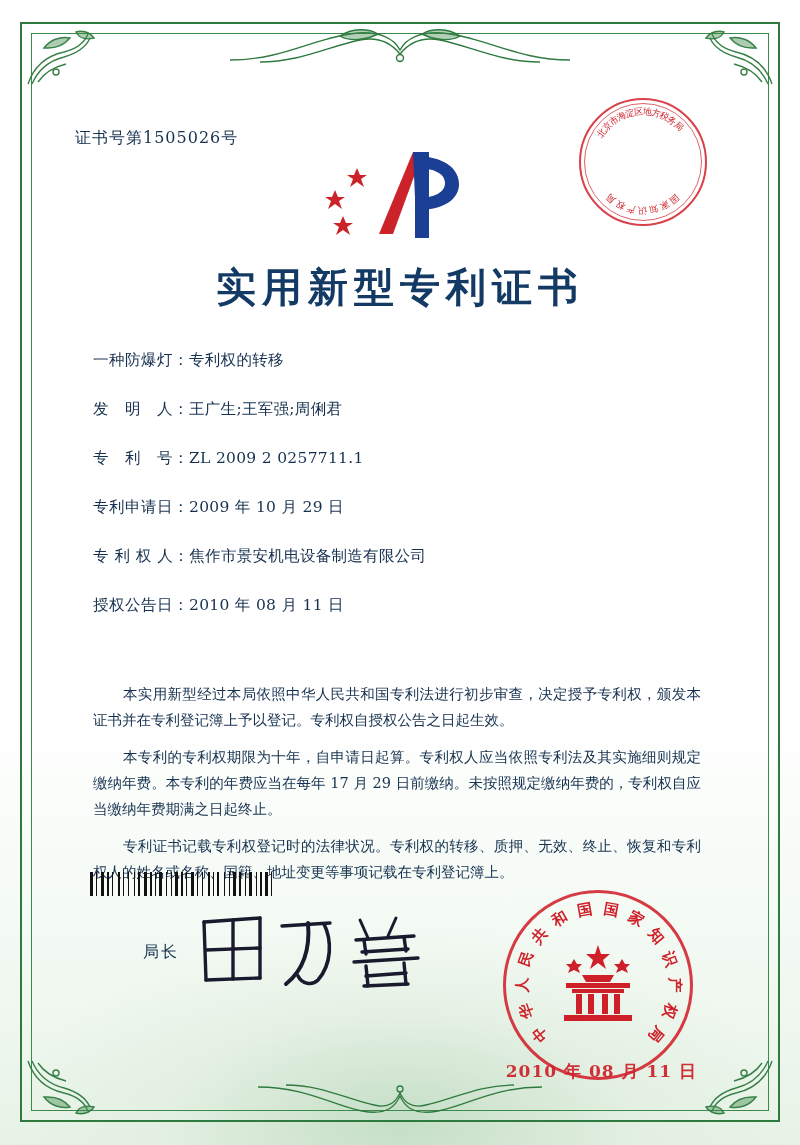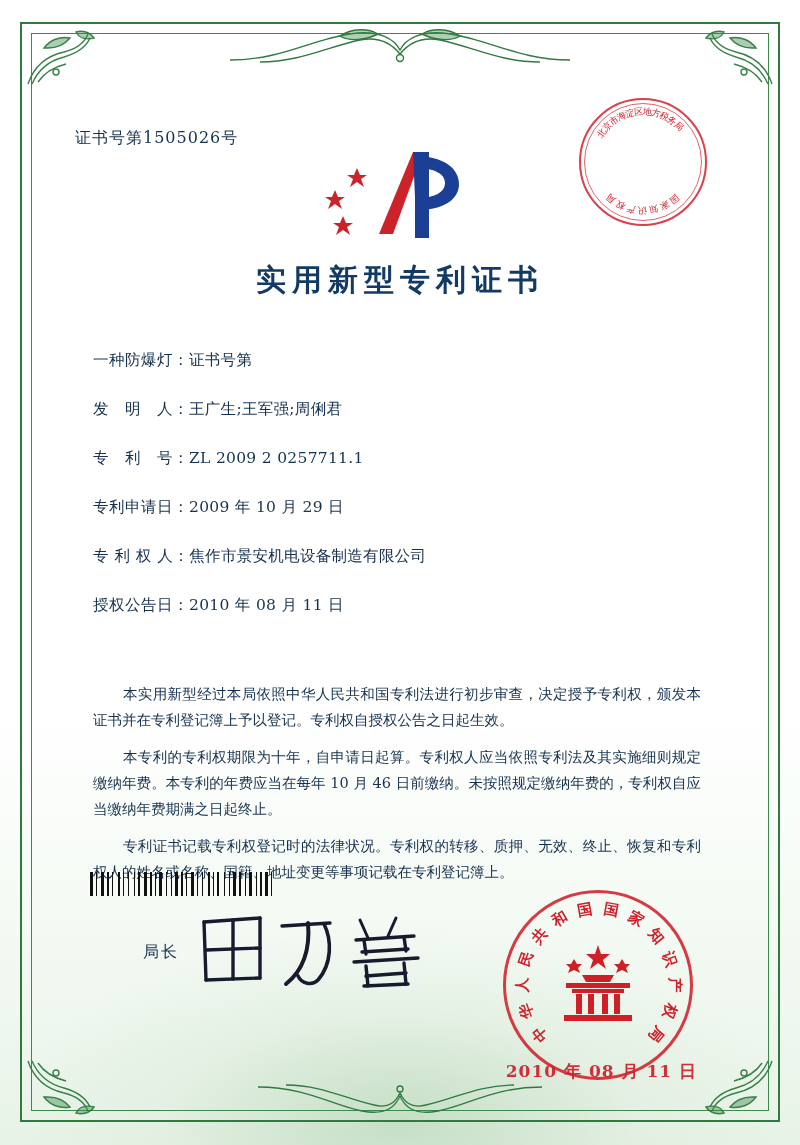--- a/index.html
+++ b/index.html
@@ -139,21 +139,21 @@
     letter-spacing: 1px;
     opacity: 0.9;
   }
 
   .title {
     position: absolute;
     left: 0; right: 0;
     top: 200px;
     text-align: center;
     font-family: "DejaVu Serif", "Liberation Serif", serif;
-    font-size: 30px;
+    font-size: 40px;
     font-weight: bold;
     color: #123a64;
     letter-spacing: 6px;
   }
 
   .fields {
     position: absolute;
     left: 38px;
     top: 290px;
     width: 600px;
@@ -392,42 +392,42 @@
           <span style="font-size: 9px; transform: rotate(14deg) translate(0px, 48px) rotate(180deg) translate(-50%, -50%);">产</span>
           <span style="font-size: 9px; transform: rotate(27.5deg) translate(0px, 48px) rotate(180deg) translate(-50%, -50%);">权</span>
           <span style="font-size: 9px; transform: rotate(41deg) translate(0px, 48px) rotate(180deg) translate(-50%, -50%);">局</span>
         </div>
     </div>
 
     <div class="title">实用新型专利证书</div>
 
     <div class="fields">
       <div class="field-row">
-        <span class="field-label">一种防爆灯：</span><span class="field-value">证书号第</span>
+        <span class="field-label">一种防爆灯：</span><span class="field-value">专利权的转移</span>
       </div>
       <div class="field-row">
         <span class="field-label">发　明　人：</span><span class="field-value">王广生;王军强;周俐君</span>
       </div>
       <div class="field-row">
         <span class="field-label">专　利　号：</span><span class="field-value">ZL 2009 2 0257711.1</span>
       </div>
       <div class="field-row">
         <span class="field-label">专利申请日：</span><span class="field-value">2009 年 10 月 29 日</span>
       </div>
       <div class="field-row">
         <span class="field-label">专 利 权 人：</span><span class="field-value">焦作市景安机电设备制造有限公司</span>
       </div>
       <div class="field-row">
         <span class="field-label">授权公告日：</span><span class="field-value">2010 年 08 月 11 日</span>
       </div>
     </div>
 
     <div class="paragraphs">
       <p>本实用新型经过本局依照中华人民共和国专利法进行初步审查，决定授予专利权，颁发本证书并在专利登记簿上予以登记。专利权自授权公告之日起生效。</p>
-      <p>本专利的专利权期限为十年，自申请日起算。专利权人应当依照专利法及其实施细则规定缴纳年费。本专利的年费应当在每年 10 月 46 日前缴纳。未按照规定缴纳年费的，专利权自应当缴纳年费期满之日起终止。</p>
+      <p>本专利的专利权期限为十年，自申请日起算。专利权人应当依照专利法及其实施细则规定缴纳年费。本专利的年费应当在每年 17 月 29 日前缴纳。未按照规定缴纳年费的，专利权自应当缴纳年费期满之日起终止。</p>
       <p>专利证书记载专利权登记时的法律状况。专利权的转移、质押、无效、终止、恢复和专利权人的姓名或名称、国籍、地址变更等事项记载在专利登记簿上。</p>
     </div>
 
     <div class="barcode" id="barcode">
         <i style="width:3px;background:#111"></i>
         <i style="width:1px;background:transparent"></i>
         <i style="width:1px;background:#111"></i>
         <i style="width:2px;background:transparent"></i>
         <i style="width:3px;background:#111"></i>
         <i style="width:1px;background:transparent"></i>

